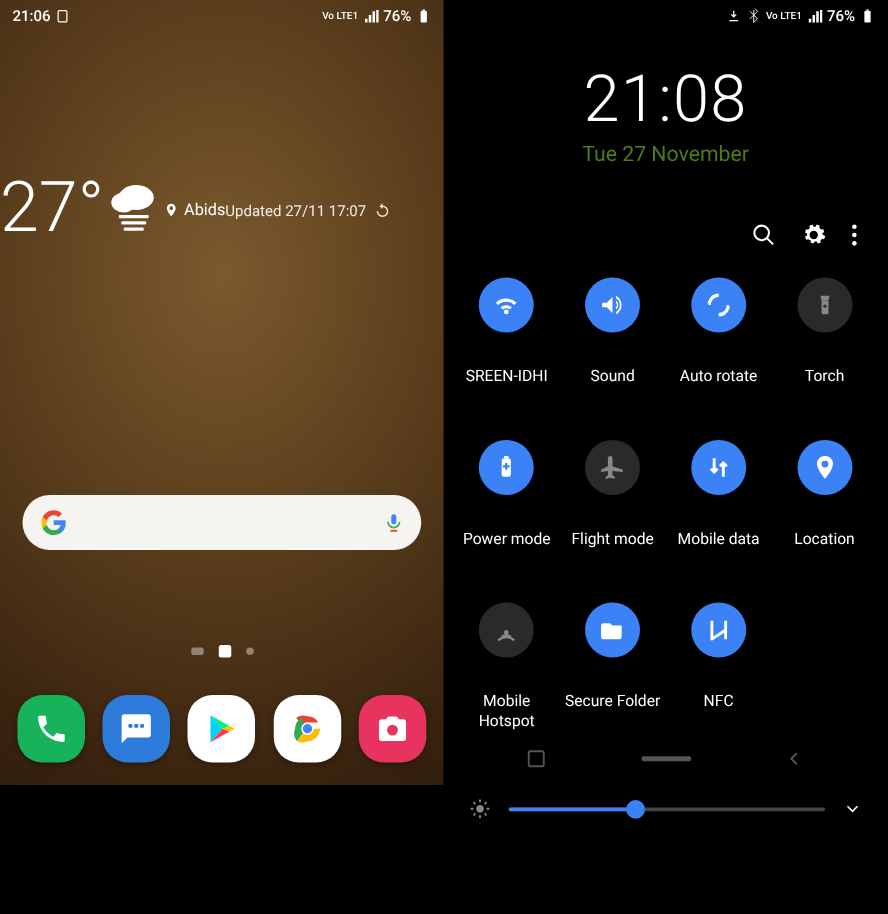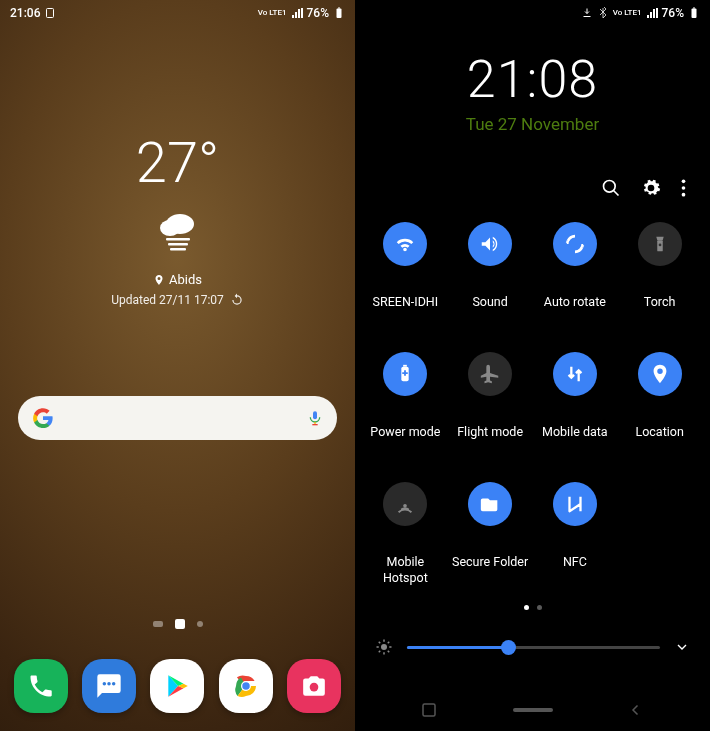--- a/index.html
+++ b/index.html
@@ -4,39 +4,39 @@
 <style>
   * { box-sizing: border-box; margin: 0; padding: 0; }
   body {
     width: 710px;
     height: 731px;
     display: flex;
     font-family: -apple-system, Roboto, sans-serif;
     overflow: hidden;
     background: #000;
   }
-  .phone { position: relative; height: 731px; }
+  .phone { position: relative; height: 628px; }
   .left { width: 355px; background: radial-gradient(ellipse 140% 100% at 50% 35%, #7a5a2e 0%, #5a3d1c 35%, #3a2410 65%, #1a0f05 100%); }
   .right { width: 355px; background: #000; color: #fff; }
 
   
   .status {
     height: 26px; display: flex; justify-content: space-between;
     align-items: center; padding: 0 10px; font-size: 12px; font-weight: 500;
   }
   .left .status { color: #fff; }
   .right .status { color: #fff; }
   .status-left, .status-right { display: flex; align-items: center; gap: 4px; }
   .status-right svg { fill: #fff; }
   .mini-icon { width: 12px; height: 12px; display: inline-block; }
 
   
   .weather {
     position: absolute; top: 130px; left: 0; right: 0;
-    display: flex; flex-direction: column; align-items: center; color: #fff;
+    display: flex; flex-direction: row; align-items: center; color: #fff;
   }
   .temp { font-size: 56px; font-weight: 300; }
   .wicon { margin: 12px 0 8px; }
   .loc { display: flex; align-items: center; gap: 4px; font-size: 13px; margin-top: 4px; }
   .upd { display: flex; align-items: center; gap: 6px; font-size: 12px; margin-top: 6px; opacity: .9; }
 
   
   .search {
     position: absolute; top: 396px; left: 18px; right: 18px; height: 44px;
     background: #f5f4f0; border-radius: 22px; display: flex; align-items: center;

